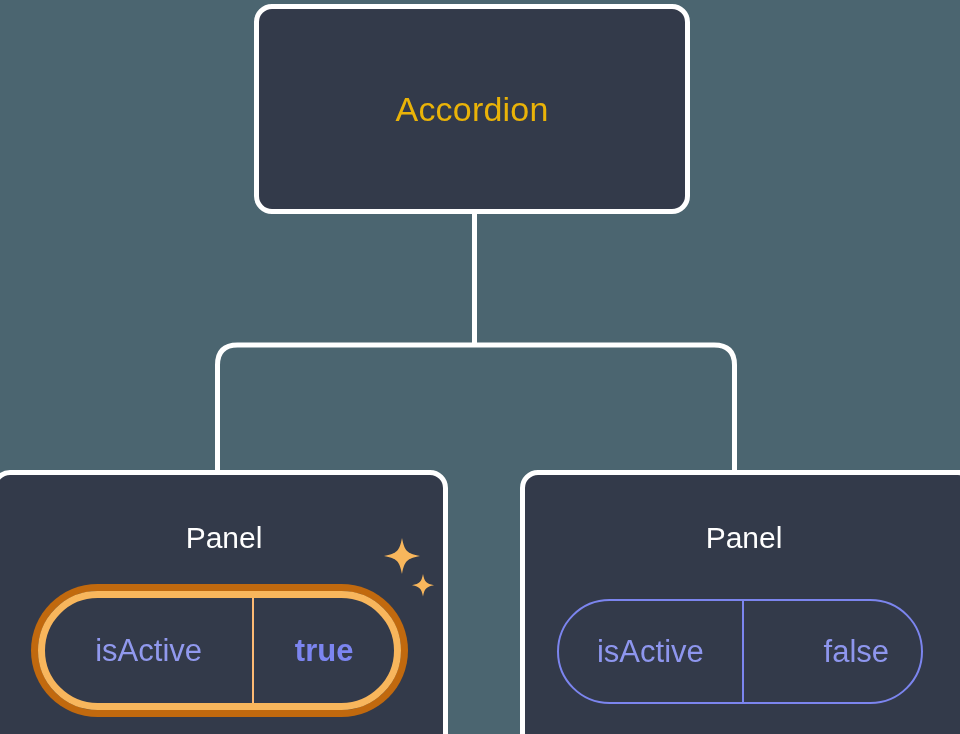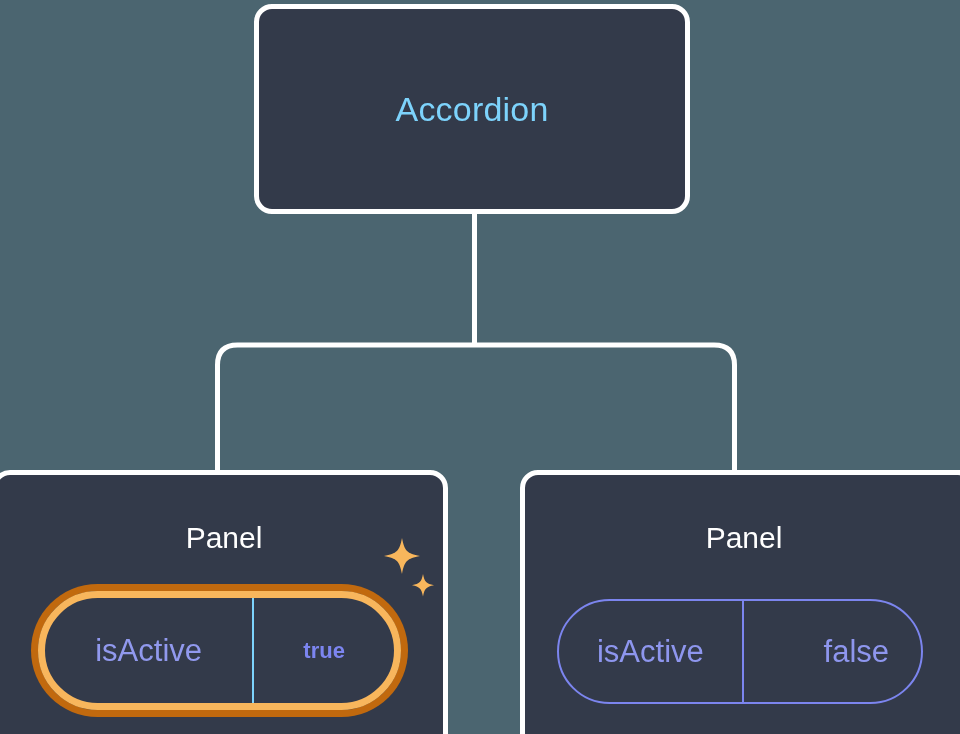--- a/index.html
+++ b/index.html
@@ -43,21 +43,21 @@
   .node-root {
     left: 254px;
     top: 4px;
     width: 436px;
     height: 210px;
     display: flex;
     align-items: center;
     justify-content: center;
   }
   .node-title-root {
-    color: #7dd3fc;
+    color: #eab308;
     font-size: 34px;
     font-weight: 400;
     letter-spacing: 0.2px;
     line-height: 1;
   }
 
   .node-panel {
     top: 470px;
     height: 290px;            
     display: block;
@@ -124,23 +124,23 @@
     border: 7px solid #f8b65c;
     box-shadow: 0 0 0 7px #c1690e;
   }
   .pill-active .pill-key {
     color: #9199ee;
     font-size: 31px;
     font-weight: 400;
   }
   .pill-active .pill-val {
     color: #7c85f0;
-    font-size: 22px;
+    font-size: 31px;
     font-weight: 700;
-    border-left: 2px solid #7dd3fc;
+    border-left: 2px solid #fdba74;
   }
 
   
   .pill-left {
     left: 38px;
     top: 581px;
   }
   .pill-left .pill {
     width: 363px;
     height: 119px;

